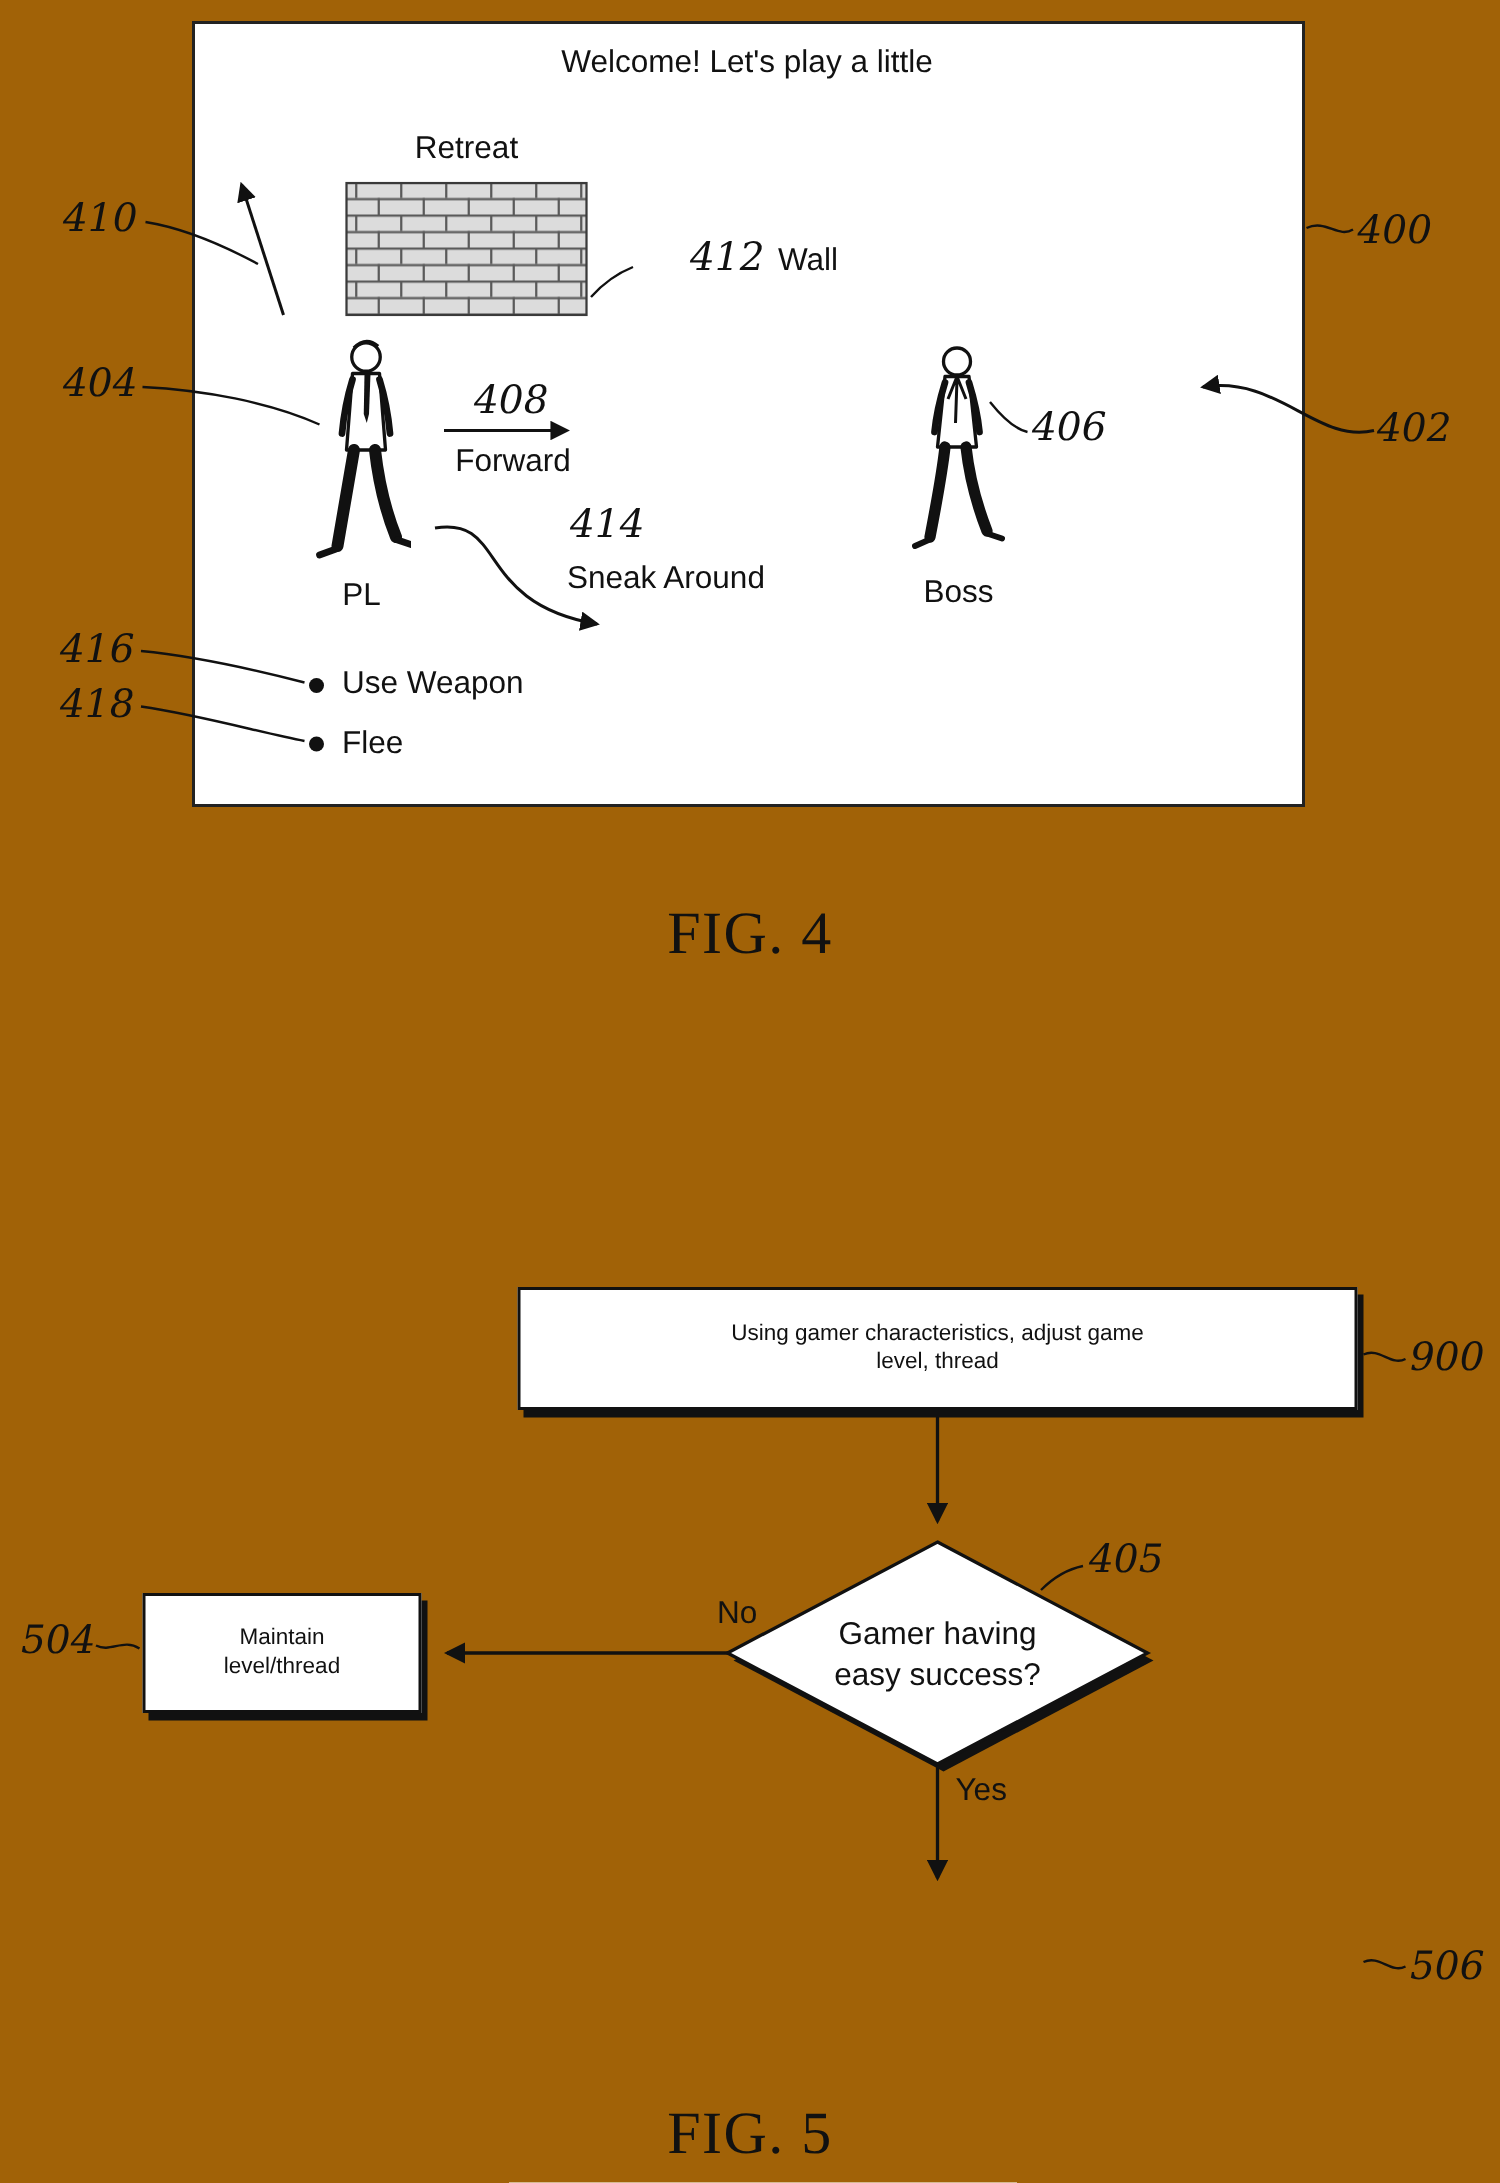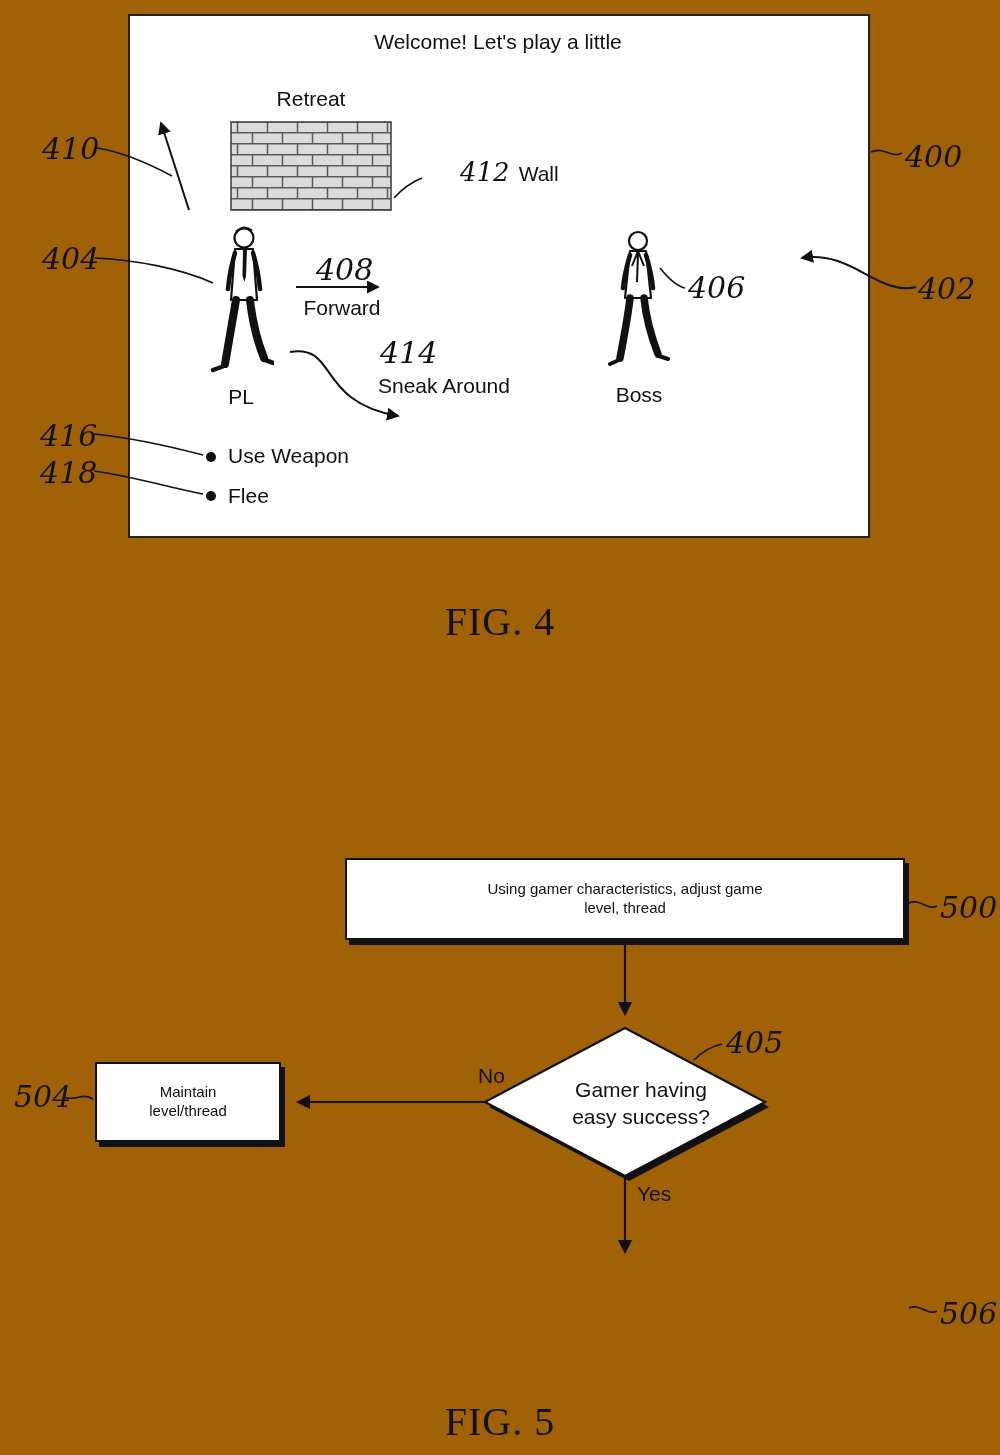--- a/index.html
+++ b/index.html
@@ -3,21 +3,21 @@
 <meta charset="utf-8">
 <style>
   html,body{margin:0;padding:0;background:#ffffff;}
   .page{position:relative;width:1000px;height:1455px;background:#a16207;overflow:hidden;
         font-family:"Liberation Sans",sans-serif;color:#111;}
   .abs{position:absolute;}
   .frame{position:absolute;left:128px;top:14px;width:738px;height:520px;border:2px solid #222;background:#fff;z-index:0;}
   .overlay{position:absolute;left:0;top:0;z-index:1;pointer-events:none;}
   .lbl{position:absolute;font-family:"Liberation Sans",sans-serif;font-size:21px;color:#111;z-index:3;white-space:nowrap;}
   .pre{white-space:pre-line;line-height:1.3;}
-  .ref{position:absolute;font-family:"DejaVu Serif",serif;font-style:italic;font-size:30px;color:#111;z-index:3;white-space:nowrap;}
+  .ref{position:absolute;font-family:"DejaVu Serif",serif;font-style:italic;font-size:26px;color:#111;z-index:3;white-space:nowrap;}
   .refin{font-family:"DejaVu Serif",serif;font-style:italic;font-size:26px;color:#111;}
   .lblin{font-family:"Liberation Sans",sans-serif;font-size:21px;color:#111;margin-left:9px;}
   .caption{position:absolute;left:0;width:1000px;text-align:center;
            font-family:"Liberation Serif",serif;font-size:40px;color:#111;z-index:3;letter-spacing:1px;}
   .fbox{position:absolute;background:#fff;border:2px solid #111;box-shadow:4px 5px 0 #111;
         display:flex;align-items:center;justify-content:center;text-align:center;
         font-family:"Liberation Sans",sans-serif;font-size:15px;line-height:1.25;
         white-space:pre-line;z-index:2;color:#111;}
   svg{display:block;}
   .figsvg{position:absolute;z-index:2;}
@@ -131,23 +131,23 @@
   <div class="lbl" style="left:378px;top:374px;">Sneak Around</div>
   <div class="lbl" style="left:208px;top:385px;width:66px;text-align:center;">PL</div>
   <div class="lbl" style="left:606px;top:383px;width:66px;text-align:center;">Boss</div>
   <div class="lbl" style="left:228px;top:444px;">Use Weapon</div>
   <div class="lbl" style="left:228px;top:484px;">Flee</div>
 
   <div class="caption" style="top:598px;">FIG. 4</div>
 
   <div class="fbox" style="left:345px;top:858px;width:556px;height:78px;">Using gamer characteristics, adjust game
 level, thread</div>
-  <div class="ref" style="left:940px;top:890px;">500</div>
+  <div class="ref" style="left:940px;top:890px;">900</div>
 
-  <div class="lbl pre" style="left:541px;top:1076px;width:200px;text-align:center;font-size:21px;">Gamer having
+  <div class="lbl pre" style="left:525px;top:1076px;width:200px;text-align:center;font-size:21px;">Gamer having
 easy success?</div>
   <div class="ref" style="left:726px;top:1025px;">405</div>
 
   <div class="lbl" style="left:458px;top:1064px;margin-left:20px;">No</div>
   <div class="fbox" style="left:95px;top:1062px;width:182px;height:76px;">Maintain
 level/thread</div>
   <div class="ref" style="left:14px;top:1079px;">504</div>
 
   <div class="lbl" style="left:637px;top:1182px;">Yes</div>
   <div class="ref" style="left:940px;top:1296px;">506</div>

